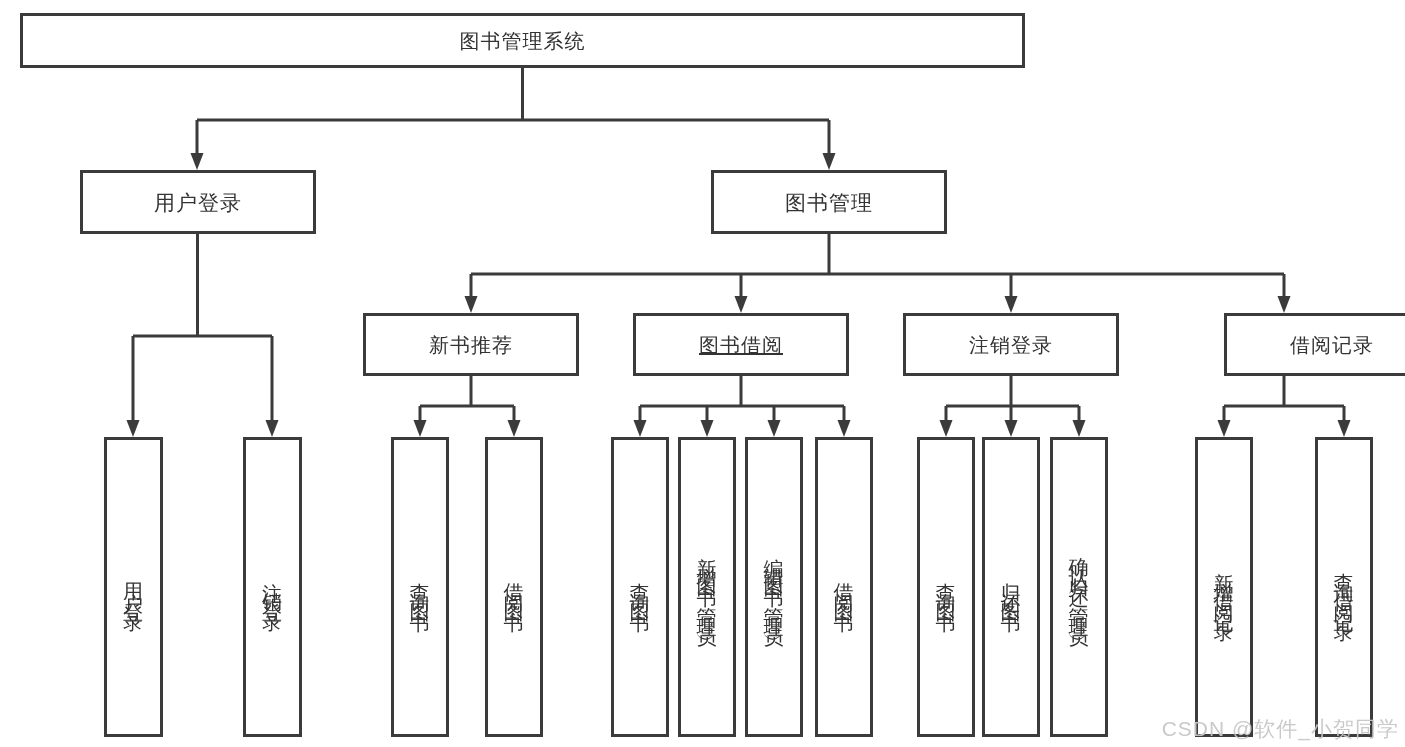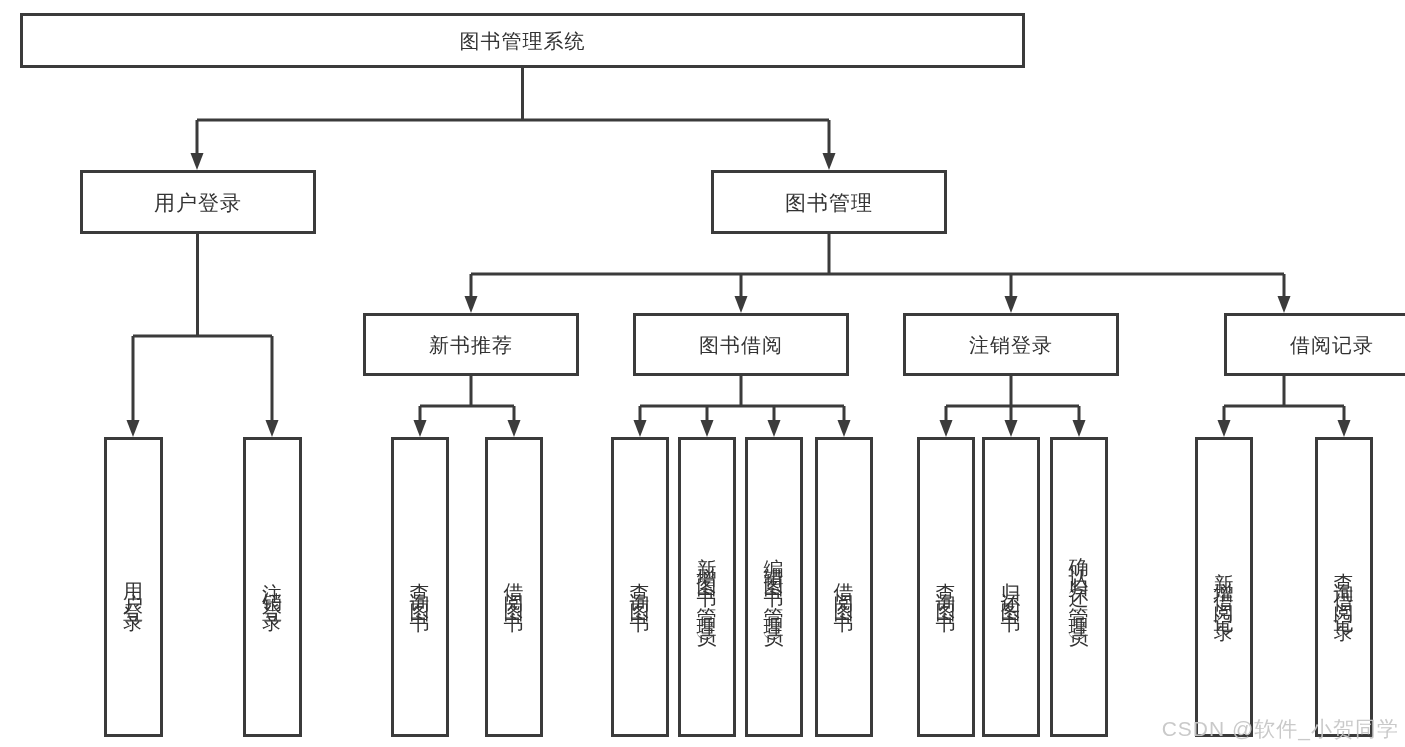--- a/index.html
+++ b/index.html
@@ -102,21 +102,21 @@
   <div class="box hbox l2-box" style="left:80px;top:170px;width:236px;height:64px;">
     <span>用户登录</span>
   </div>
   <div class="box hbox l2-box" style="left:711px;top:170px;width:236px;height:64px;">
     <span>图书管理</span>
   </div>
 
   <div class="box hbox l3-box" style="left:363px;top:313px;width:216px;height:63px;">
     <span>新书推荐</span>
   </div>
-  <div class="box hbox l3-box" style="left:633px;top:313px;width:216px;height:63px;">
+  <div class="box hbox l3-box" style="left:633px;top:313px;width:216px;height:63px;text-decoration:underline;">
     <span>图书借阅</span>
   </div>
   <div class="box hbox l3-box" style="left:903px;top:313px;width:216px;height:63px;">
     <span>注销登录</span>
   </div>
   <div class="box hbox l3-box" style="left:1176px;top:313px;width:216px;height:63px;margin-left:48px;">
     <span>借阅记录</span>
   </div>
 
   <div class="box leaf" style="left:104px;top:437px;width:59px;height:300px;">

